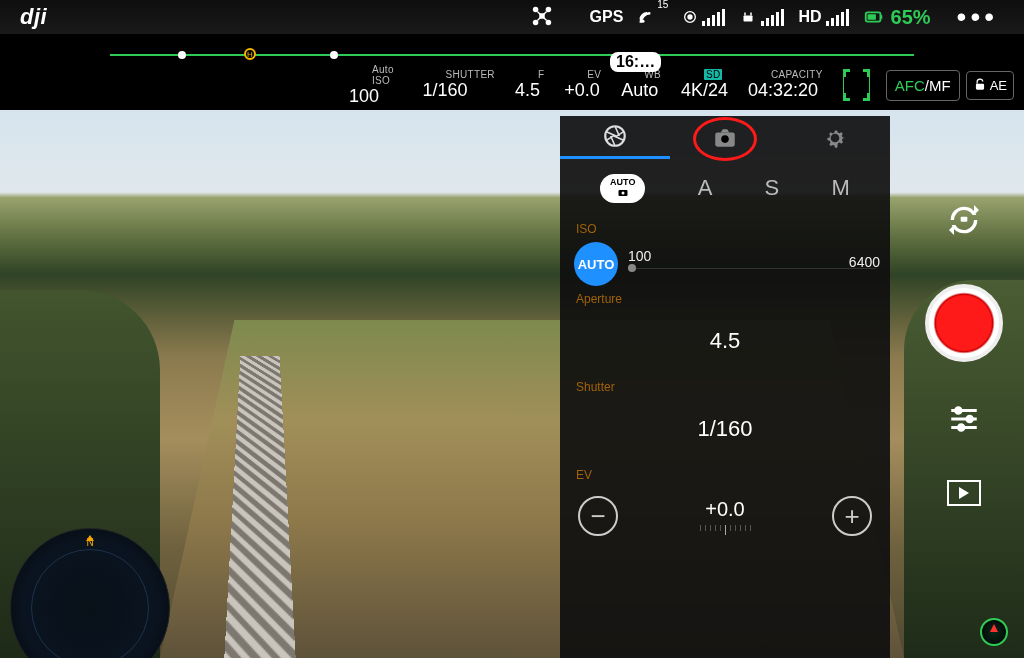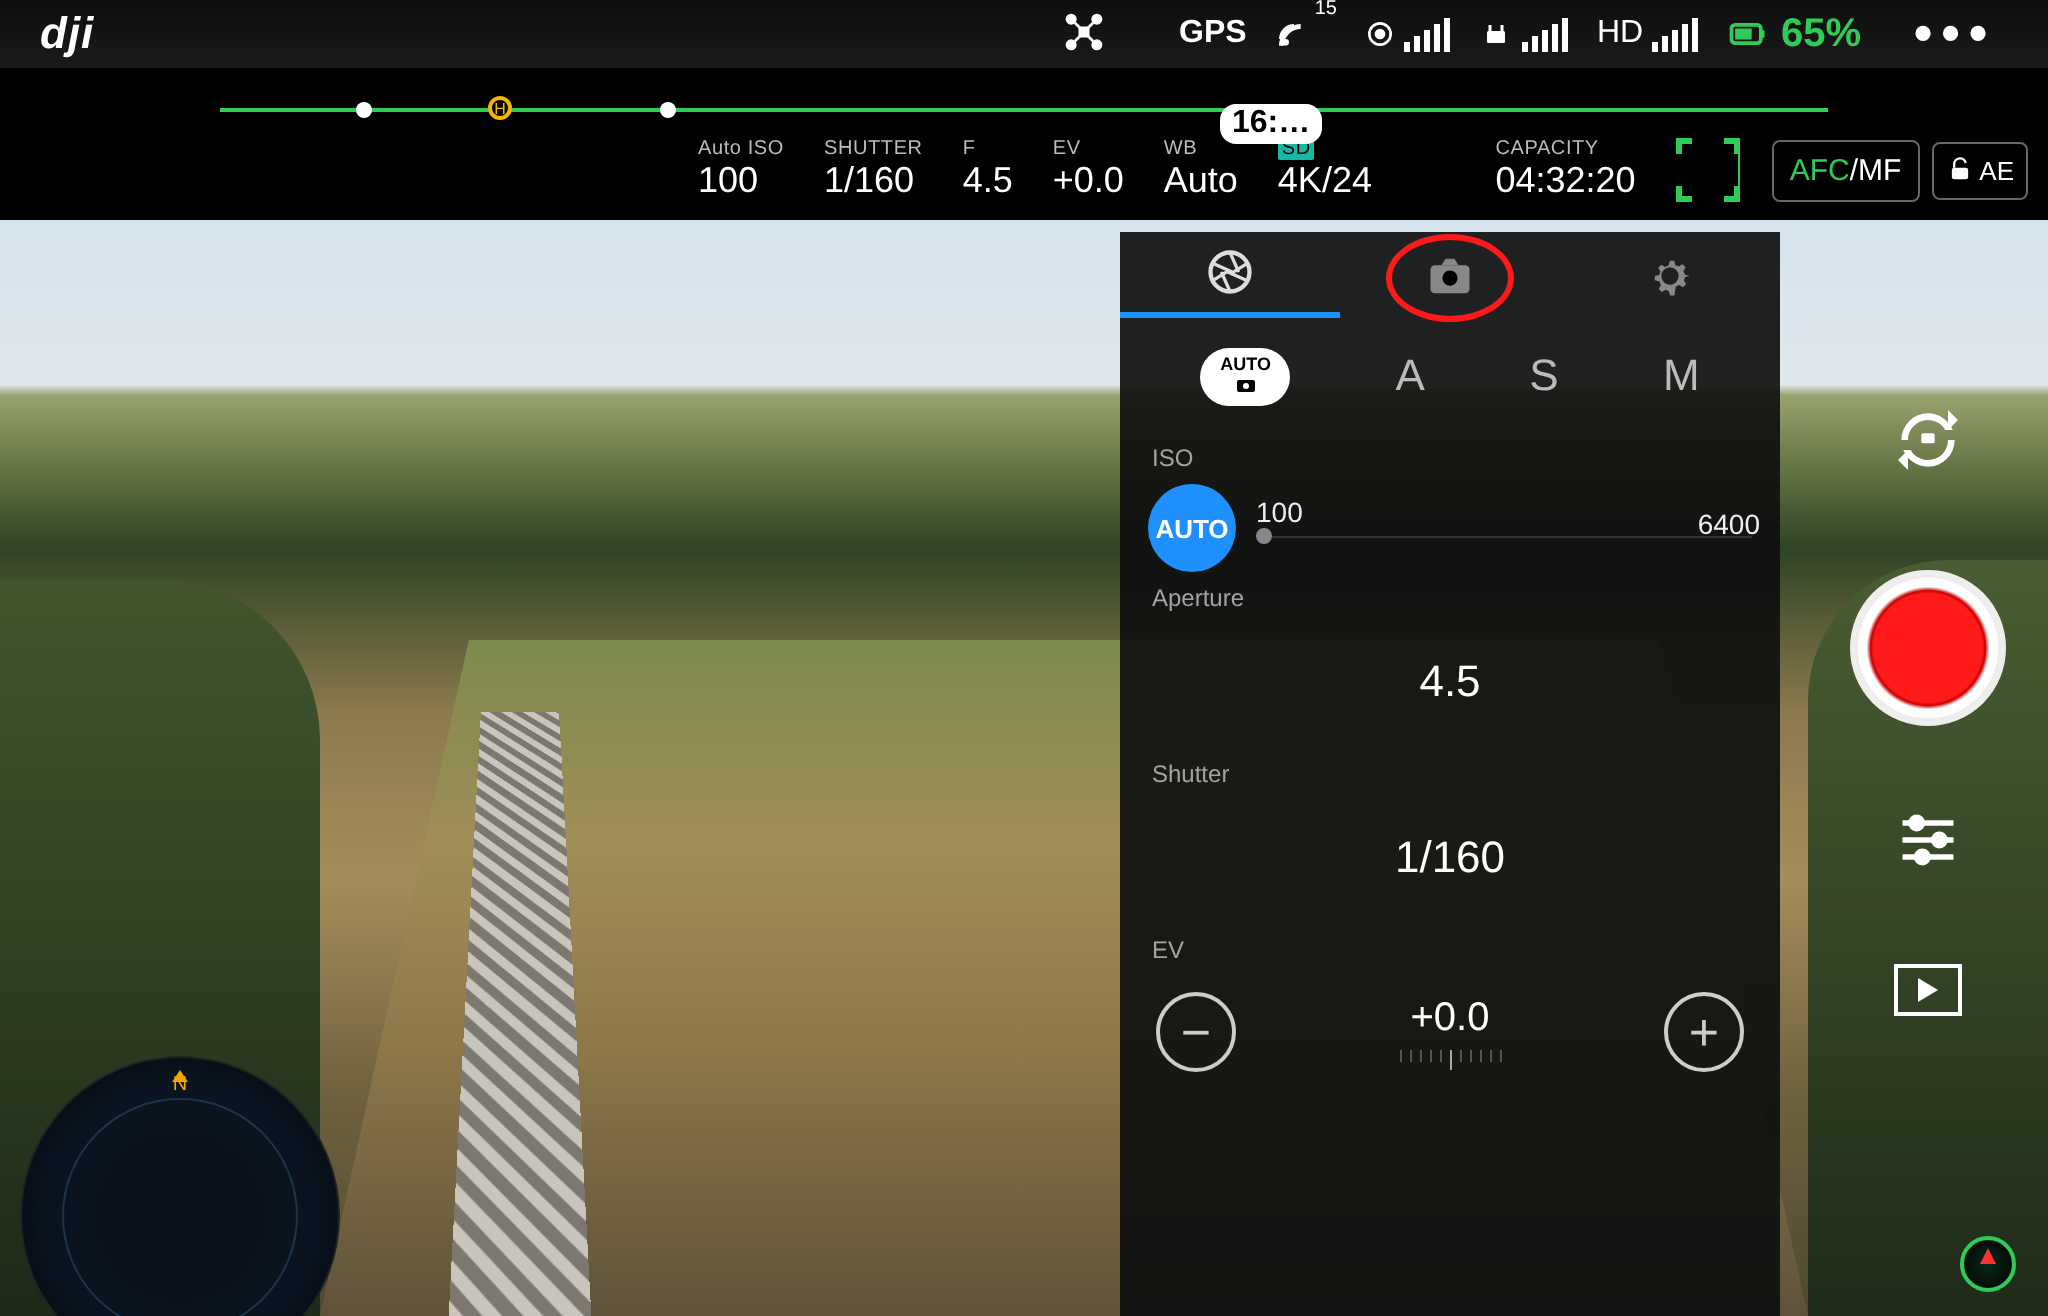--- a/index.html
+++ b/index.html
@@ -40,21 +40,21 @@
   
   .batt-line { position:absolute; top:50px; left:0; right:0; height:10px; z-index:19;}
   .batt-line .track { position:absolute; left:110px; right:110px; top:4px; height:2px; background:#2ecc56;}
   .batt-line .dot { position:absolute; top:1px; width:8px; height:8px; border-radius:50%; background:#fff;}
   .batt-line .h { position:absolute; top:-2px; width:12px; height:12px; border:2px solid #f5b400; border-radius:50%; background:#000; font-size:8px; text-align:center; line-height:10px; color:#f5b400;}
   .batt-line .time { position:absolute; top:2px; background:#fff; color:#000; font-size:16px; font-weight:700; padding:1px 6px; border-radius:8px;}
 
   
   .cambar { position:absolute; top:60px; left:335px; right:6px; height:50px; background:rgba(0,0,0,.6); display:flex; align-items:center; z-index:18; padding:0 4px; }
   .param { padding:0 10px; text-align:left; }
-  .param .lbl { font-size:10px; color:#bbb; letter-spacing:.3px; }
+  .param .lbl { font-size:10px; color:#bbb; letter-spacing:.3px;margin-left:23px; }
   .param .val { font-size:18px; color:#fff; font-weight:500; }
   .cambar .spacer { flex:1; }
   .focus-box { width:32px; height:32px; border:3px solid #2ecc56; margin:0 10px; position:relative; }
   .focus-box::before,.focus-box::after{content:"";position:absolute;background:#000;width:60%;height:120%;top:-10%;left:20%;}
   .focus-box::after{width:120%;height:60%;top:20%;left:-10%;}
   .afc { border:1px solid #666; padding:6px 8px; border-radius:4px; font-size:15px; margin:0 6px;}
   .afc .g{color:#2ecc56;} .afc .w{color:#fff;}
   .ael { border:1px solid #666; padding:6px 6px; border-radius:4px; display:flex; gap:3px; font-size:13px;}
   .sdcard{font-size:10px;background:#14b8a6;color:#000;padding:0 2px;border-radius:1px;margin-right:3px;}
 
@@ -87,21 +87,21 @@
   .ptab.active{border-bottom:3px solid #1e90ff;fill:#1e90ff;}
   .ptab svg{width:26px;height:26px;}
   .ptab.highlighted{position:relative;}
   .ptab.highlighted::after{content:"";position:absolute;width:58px;height:38px;border:3px solid #ff1a1a;border-radius:50%/50%;top:1px;left:50%;transform:translateX(-50%);}
 
   .mode-row{display:flex;justify-content:space-around;align-items:center;height:56px;padding:0 14px;}
   .mode{font-size:22px;color:#bbb;}
   .mode-auto{background:#fff;color:#000;border-radius:22px;padding:4px 10px;display:flex;flex-direction:column;align-items:center;line-height:1;}
   .mode-auto .t{font-size:9px;font-weight:700;}
 
-  .sec-label{font-size:12px;color:#a3a3a3;padding:6px 16px;}
+  .sec-label{font-size:12px;color:#a16207;padding:6px 16px;}
   .iso-row{display:flex;align-items:center;gap:10px;padding:4px 14px;height:44px;}
   .iso-pill{background:#1e90ff;color:#fff;font-size:13px;font-weight:700;padding:8px 8px;border-radius:50%;width:44px;height:44px;display:flex;align-items:center;justify-content:center;}
   .iso-track{flex:1;position:relative;height:20px;}
   .iso-track .line{position:absolute;top:14px;left:0;right:0;height:1px;background:#333;}
   .iso-track .knob{position:absolute;top:10px;left:0;width:8px;height:8px;border-radius:50%;background:#888;}
   .iso-track .min{position:absolute;top:-6px;left:0;font-size:14px;color:#eee;}
   .iso-track .max{position:absolute;top:0px;right:-4px;font-size:14px;color:#eee;}
 
   .center-val{font-size:22px;color:#fff;text-align:center;padding:16px 0 20px;}
 
@@ -165,21 +165,21 @@
           </svg>
         <span class="bars">
             <span></span>
             <span></span>
             <span></span>
             <span></span>
             <span></span>
           </span>
       </span>
       <span style="display:flex;align-items:center;gap:4px;">
-        <span style="font-size:16px;font-weight:400;">HD</span>
+        <span style="font-size:16px;font-weight:700;">HD</span>
         <span class="bars">
             <span></span>
             <span></span>
             <span></span>
             <span></span>
             <span></span>
           </span>
       </span>
       <span class="batt">
         <svg viewBox="0 0 24 24" style="fill:#2ecc56;">

